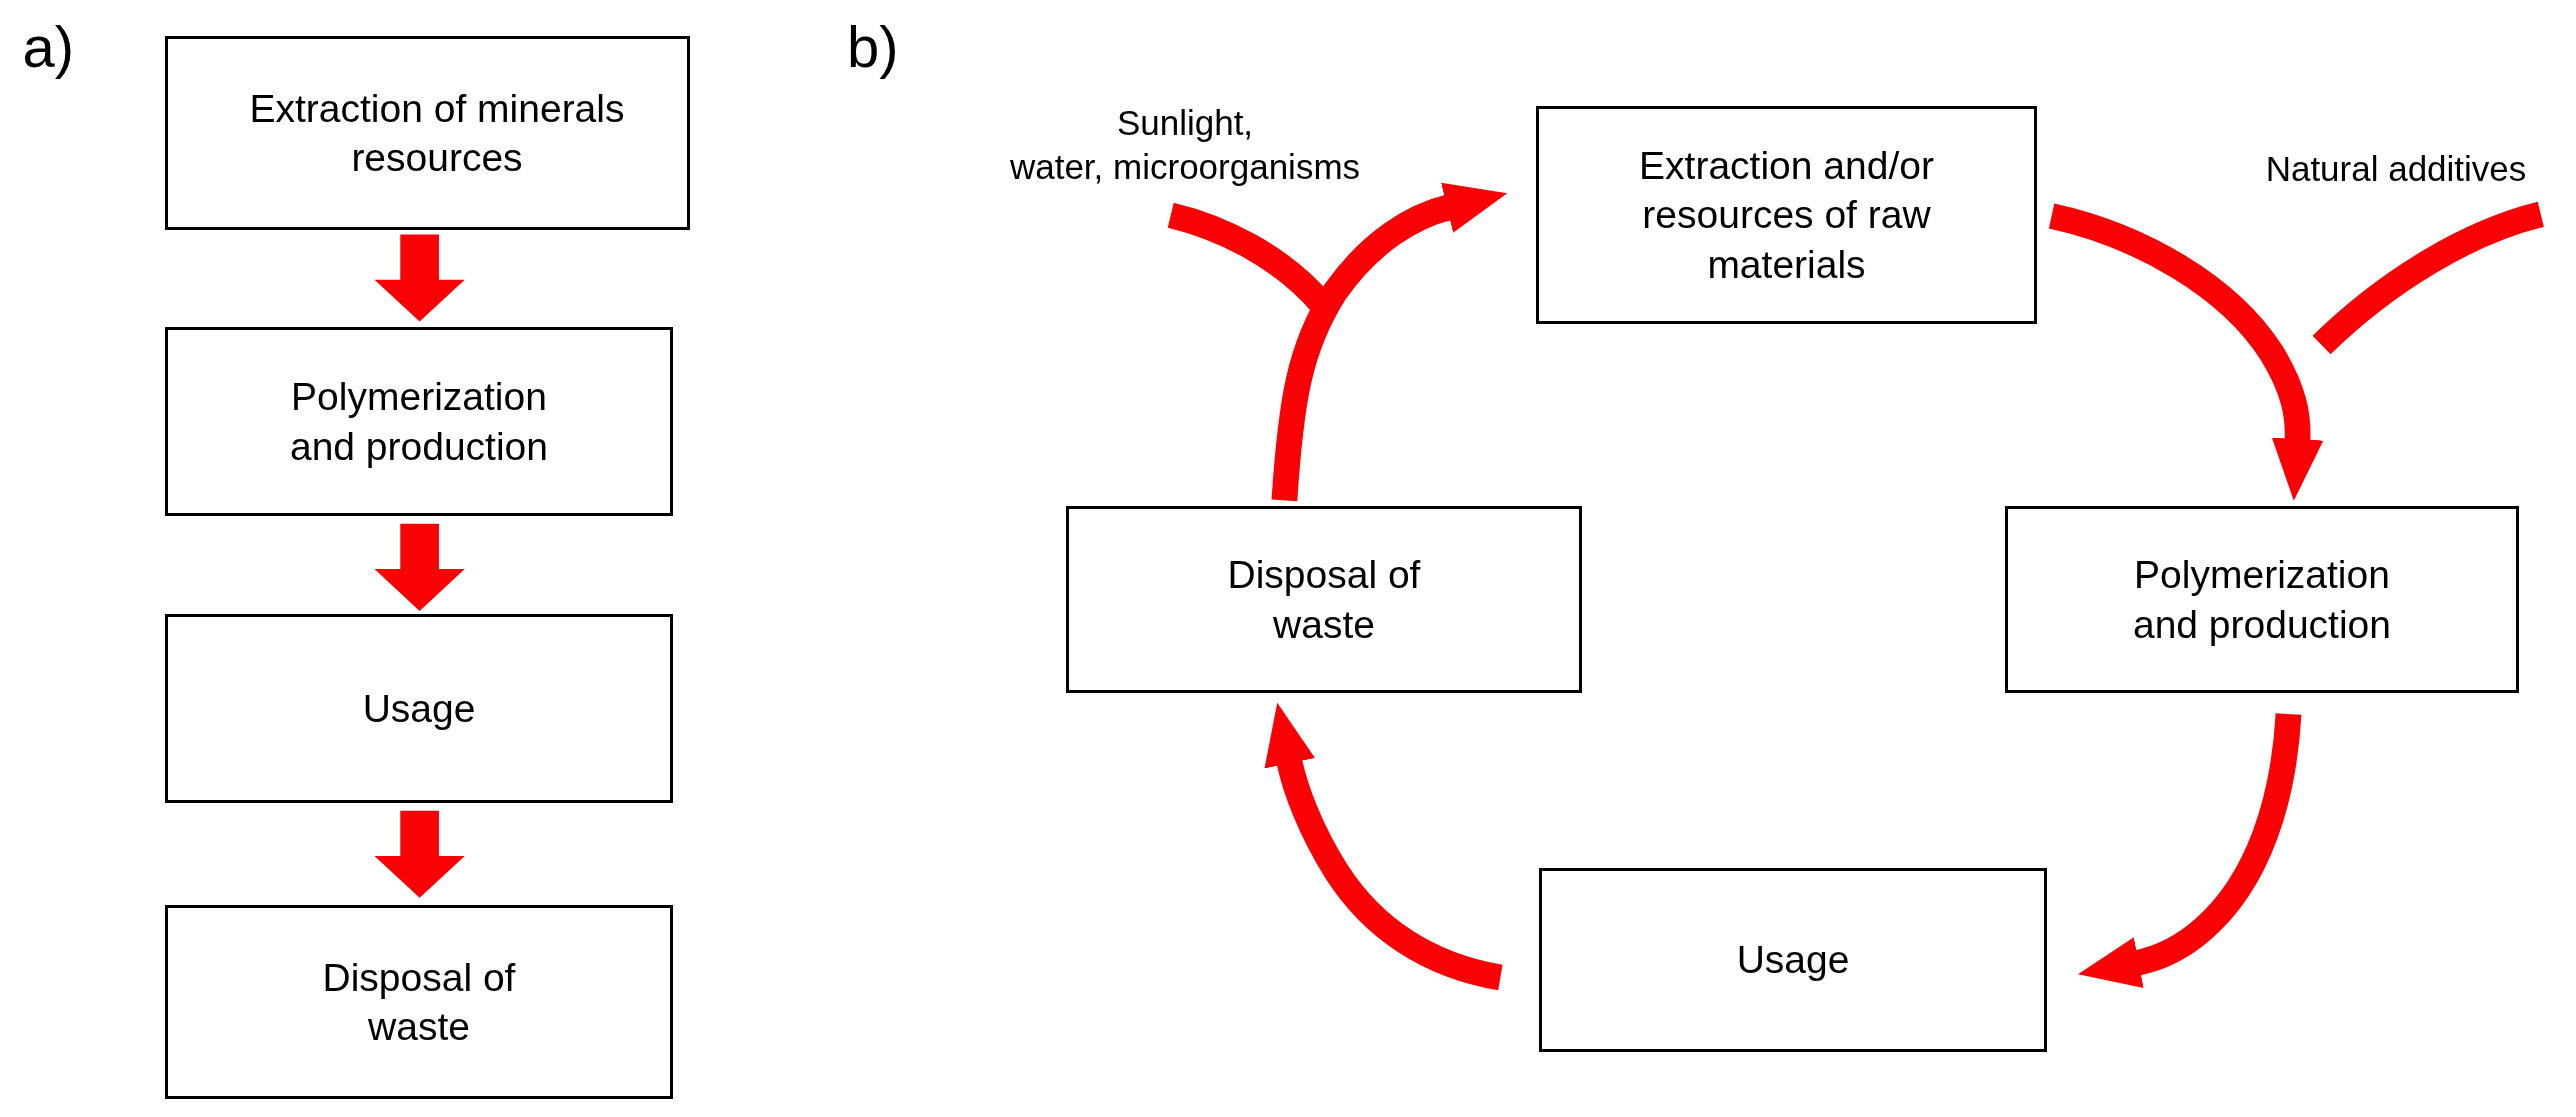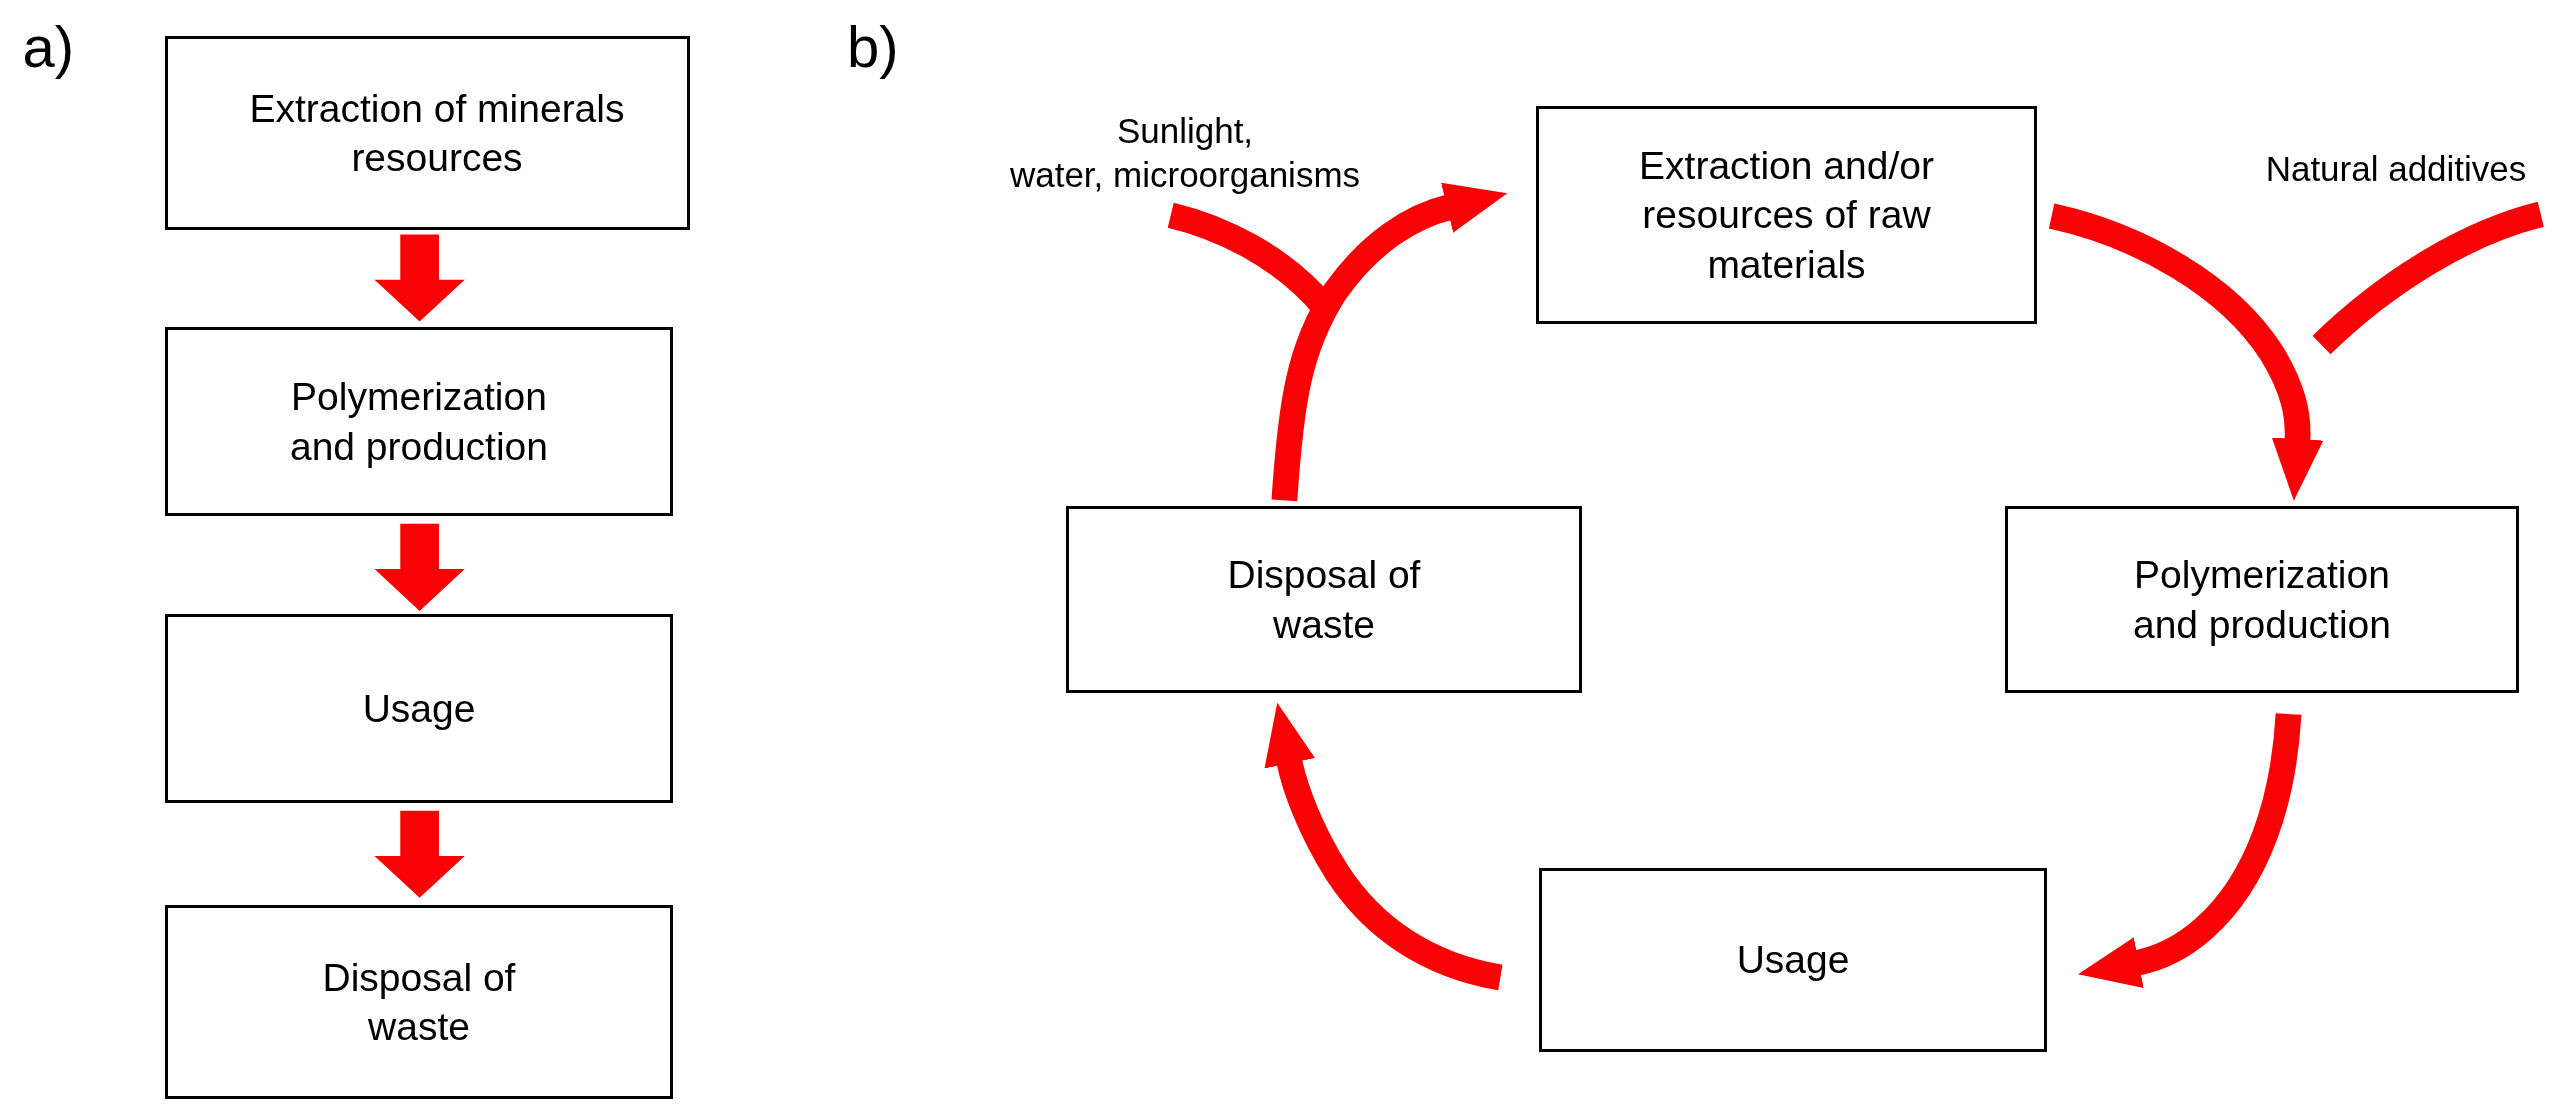--- a/index.html
+++ b/index.html
@@ -71,21 +71,21 @@
   <div class="box" style="left:165px; top:327px; width:508px; height:189px;">Polymerization
 and production</div>
 
   <div class="box" style="left:165px; top:614px; width:508px; height:189px;">Usage</div>
 
   <div class="box" style="left:165px; top:905px; width:508px; height:194px;">Disposal of
 waste</div>
 
   <div class="panel-label" style="left:847px; top:18px;">b)</div>
 
-  <div class="annotation" style="left:943px; top:109px; width:484px;">Sunlight,
+  <div class="annotation" style="left:943px; top:101px; width:484px;">Sunlight,
 water, microorganisms</div>
 
   <div class="annotation" style="left:2154px; top:147px; width:484px;">Natural additives</div>
 
   <div class="box" style="left:1536px; top:106px; width:501px; height:218px;">Extraction and/or
 resources of raw
 materials</div>
 
   <div class="box" style="left:2005px; top:506px; width:514px; height:187px;">Polymerization
 and production</div>

